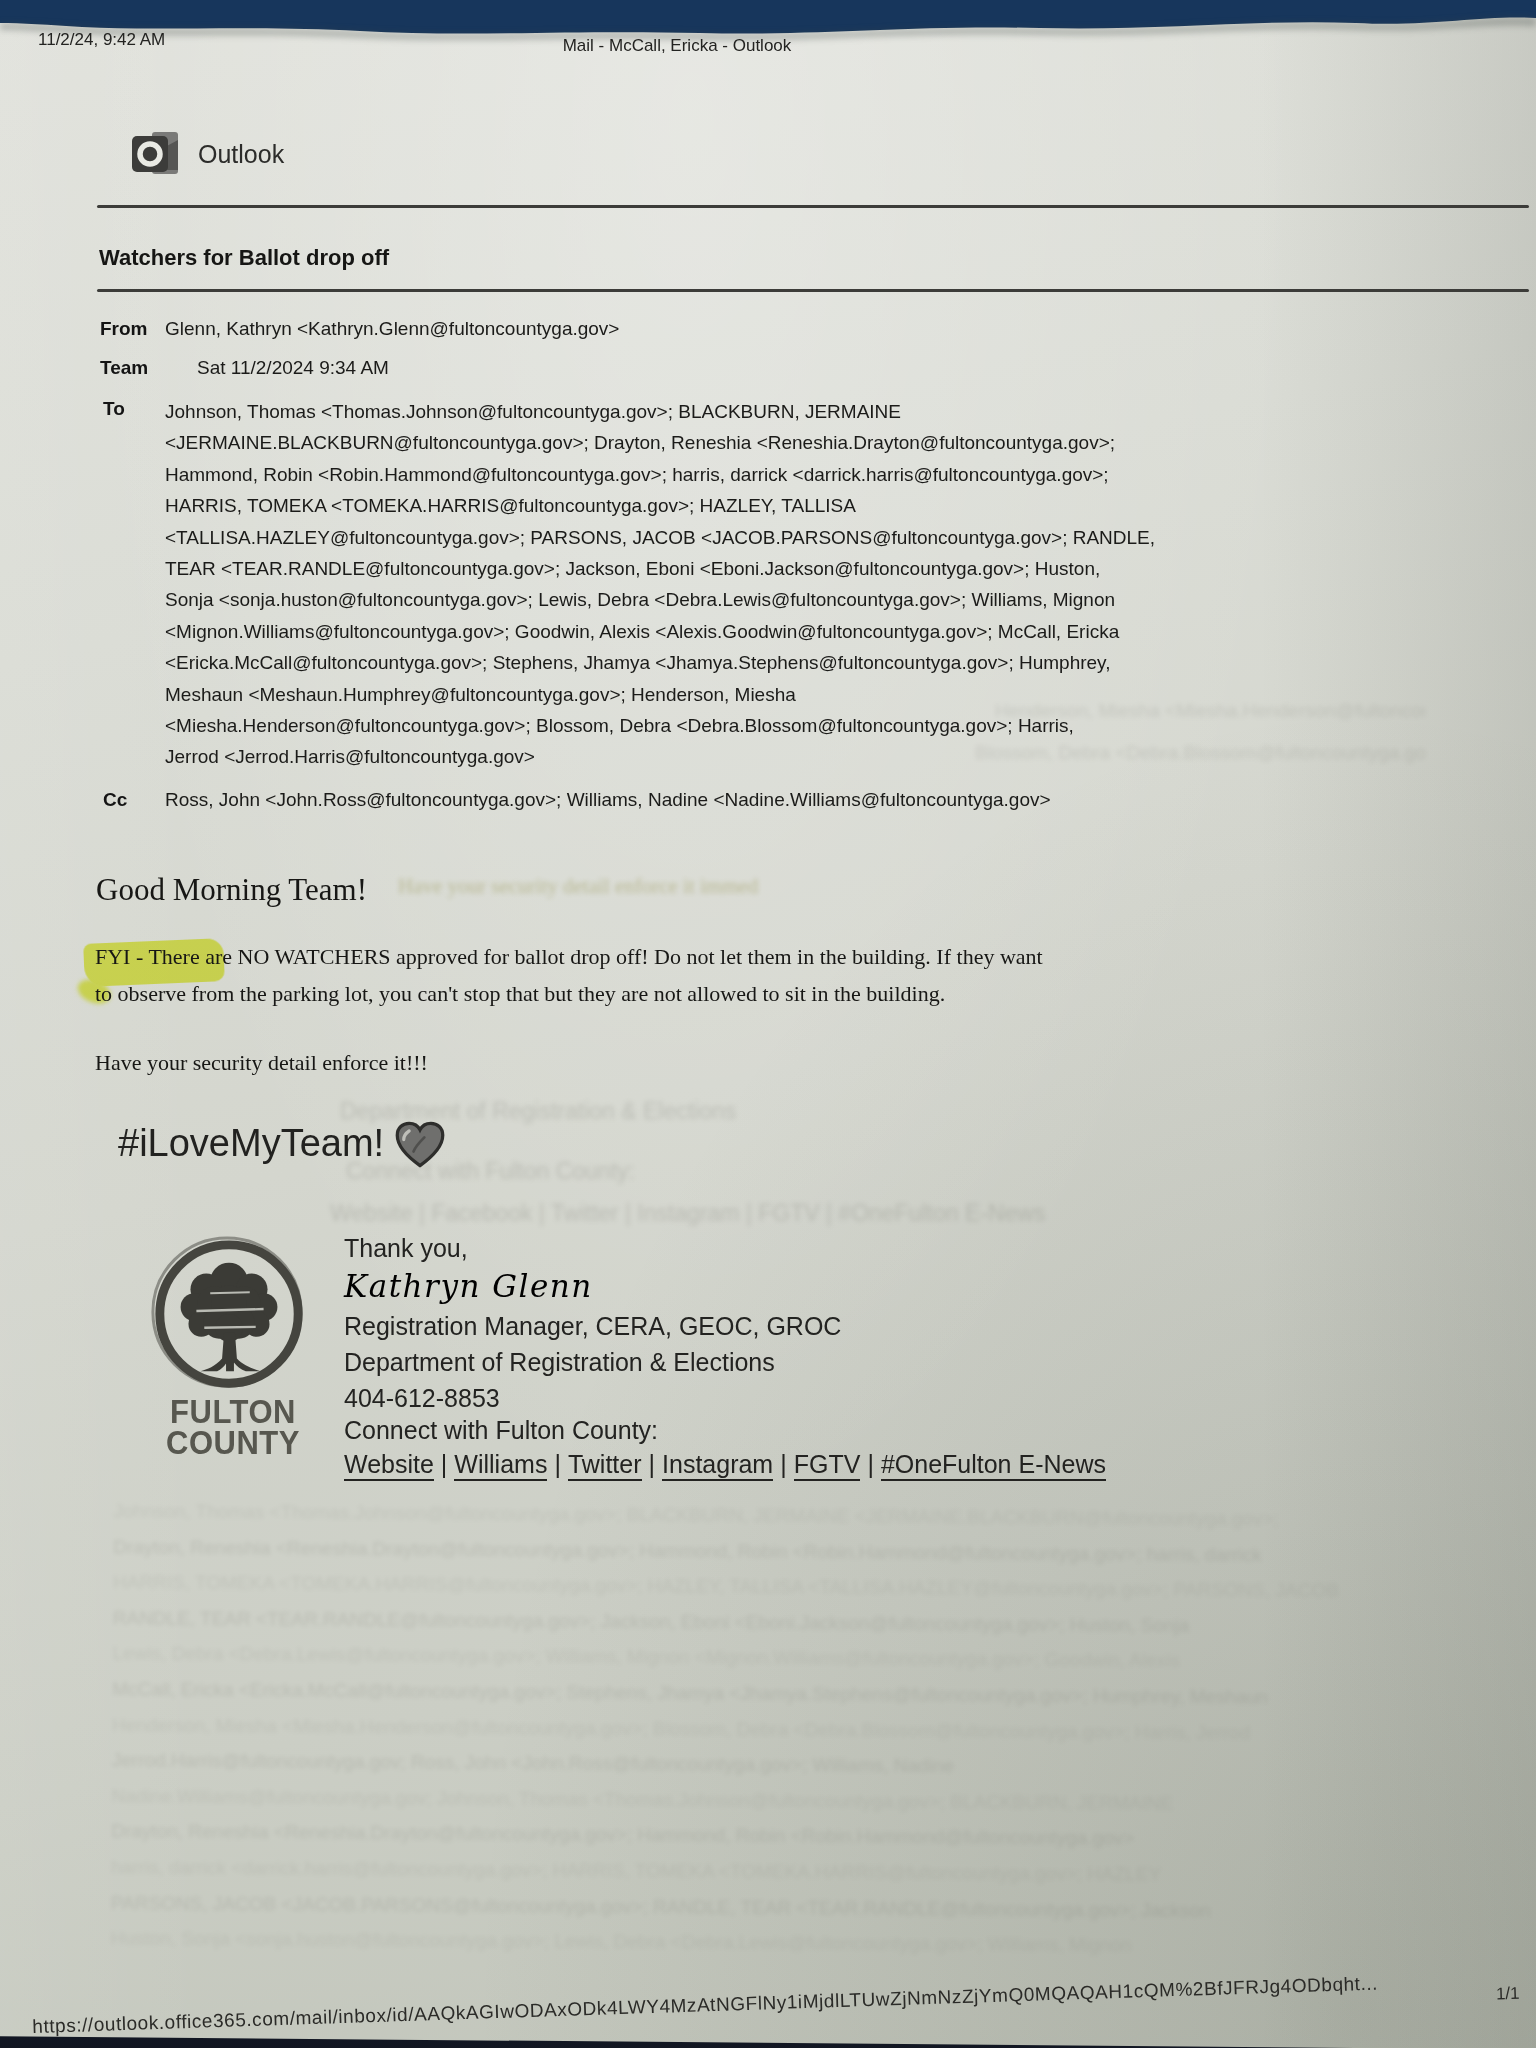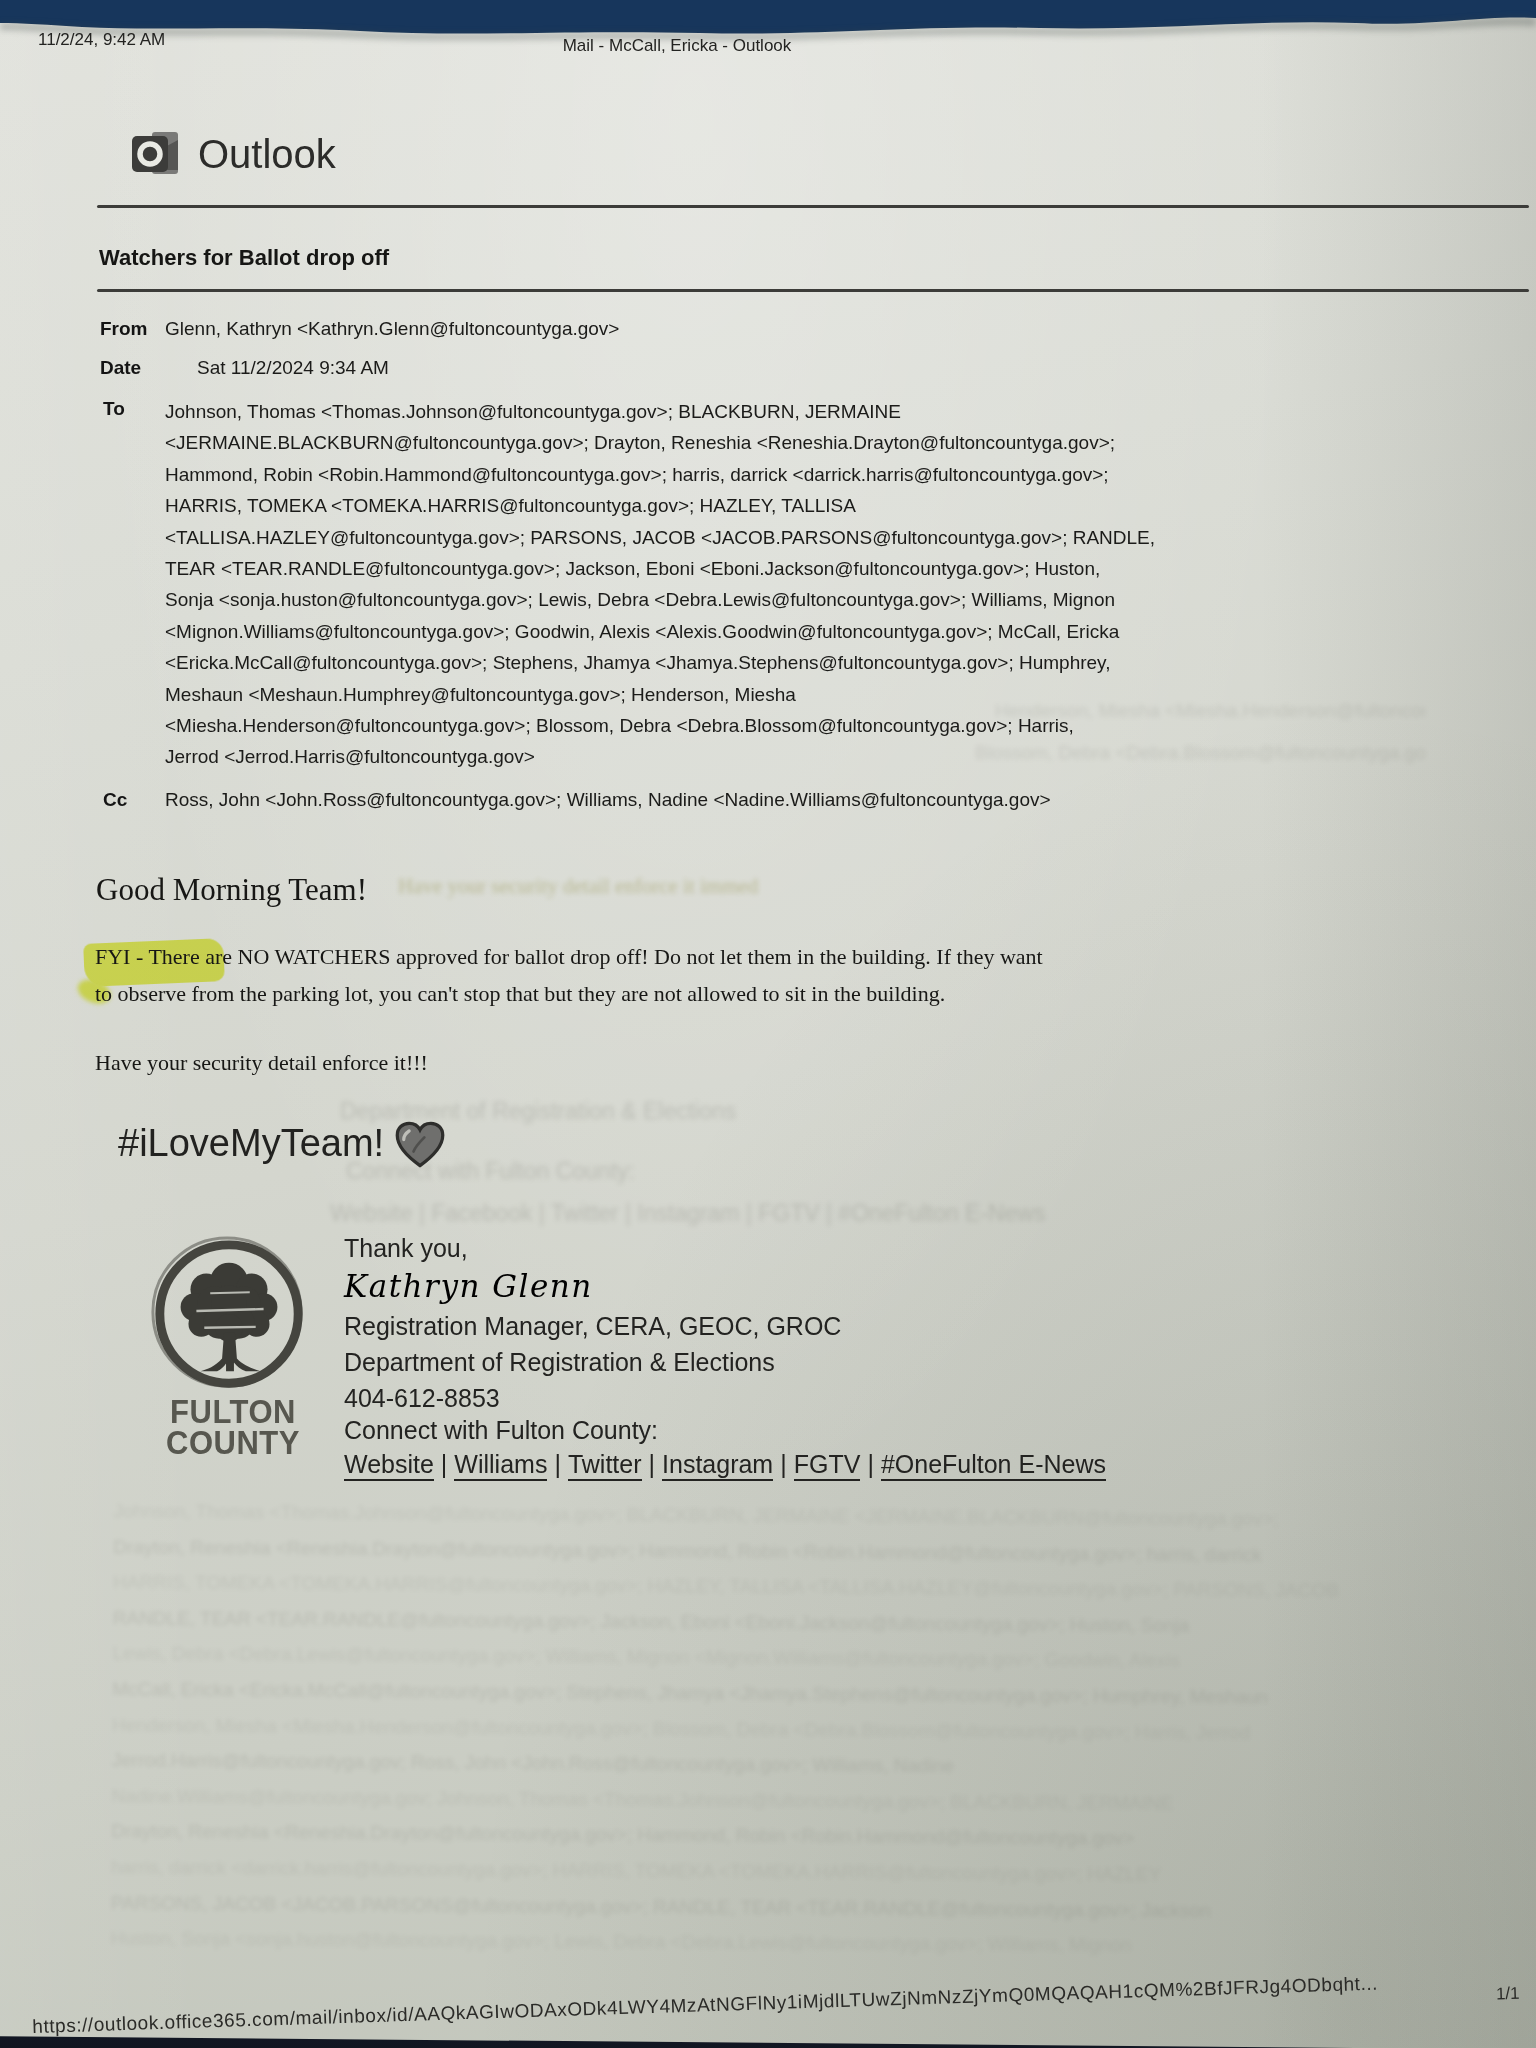--- a/index.html
+++ b/index.html
@@ -84,32 +84,32 @@
   <div class="abs sans" style="left:677px;top:36px;transform:translateX(-50%);font-size:17px;color:#232321;">Mail - McCall, Ericka - Outlook</div>
 
   <div class="abs" style="left:128px;top:124px;">
     <svg width="58" height="58" viewBox="0 0 58 58">
       <rect x="24" y="8" width="26" height="42" rx="3" fill="#7a7a78"></rect>
       <polygon points="24,30 50,16 50,46 24,46" fill="#565654"></polygon>
       <rect x="4" y="12" width="36" height="36" rx="5" fill="#3c3c3a"></rect>
       <circle cx="22" cy="30" r="10" fill="none" stroke="#e9eae4" stroke-width="5.5"></circle>
     </svg>
   </div>
-  <div class="abs sans" style="left:198px;top:132px;font-size:40px;color:#2c2c2a;">Outlook</div>
+  <div class="abs sans" style="left:198px;top:140px;font-size:25px;color:#2c2c2a;">Outlook</div>
 
   <div class="rule" style="left:97px;top:205px;width:1432px;"></div>
 
   <div class="abs sans" style="left:99px;top:230px;font-size:22px;font-weight:700;color:#161614;margin-top:15px;">Watchers for Ballot drop off</div>
 
   <div class="rule" style="left:97px;top:289px;width:1432px;"></div>
 
   <div class="abs meta-label" style="left:100px;top:318px;">From</div>
   <div class="abs meta-val" style="left:165px;top:318px;">Glenn, Kathryn &lt;Kathryn.Glenn@fultoncountyga.gov&gt;</div>
 
-  <div class="abs meta-label" style="left:100px;top:357px;">Date</div>
+  <div class="abs meta-label" style="left:100px;top:357px;">Team</div>
   <div class="abs meta-val" style="left:165px;top:357px;margin-left:32px;">Sat 11/2/2024 9:34 AM</div>
 
   <div class="abs meta-label" style="left:103px;top:398px;">To</div>
   <div class="abs" style="left:165px;top:396px;width:1330px;">
     <div class="to-line">Johnson, Thomas &lt;Thomas.Johnson@fultoncountyga.gov&gt;; BLACKBURN, JERMAINE</div>
     <div class="to-line">&lt;JERMAINE.BLACKBURN@fultoncountyga.gov&gt;; Drayton, Reneshia &lt;Reneshia.Drayton@fultoncountyga.gov&gt;;</div>
     <div class="to-line">Hammond, Robin &lt;Robin.Hammond@fultoncountyga.gov&gt;; harris, darrick &lt;darrick.harris@fultoncountyga.gov&gt;;</div>
     <div class="to-line">HARRIS, TOMEKA &lt;TOMEKA.HARRIS@fultoncountyga.gov&gt;; HAZLEY, TALLISA</div>
     <div class="to-line">&lt;TALLISA.HAZLEY@fultoncountyga.gov&gt;; PARSONS, JACOB &lt;JACOB.PARSONS@fultoncountyga.gov&gt;; RANDLE,</div>
     <div class="to-line">TEAR &lt;TEAR.RANDLE@fultoncountyga.gov&gt;; Jackson, Eboni &lt;Eboni.Jackson@fultoncountyga.gov&gt;; Huston,</div>

